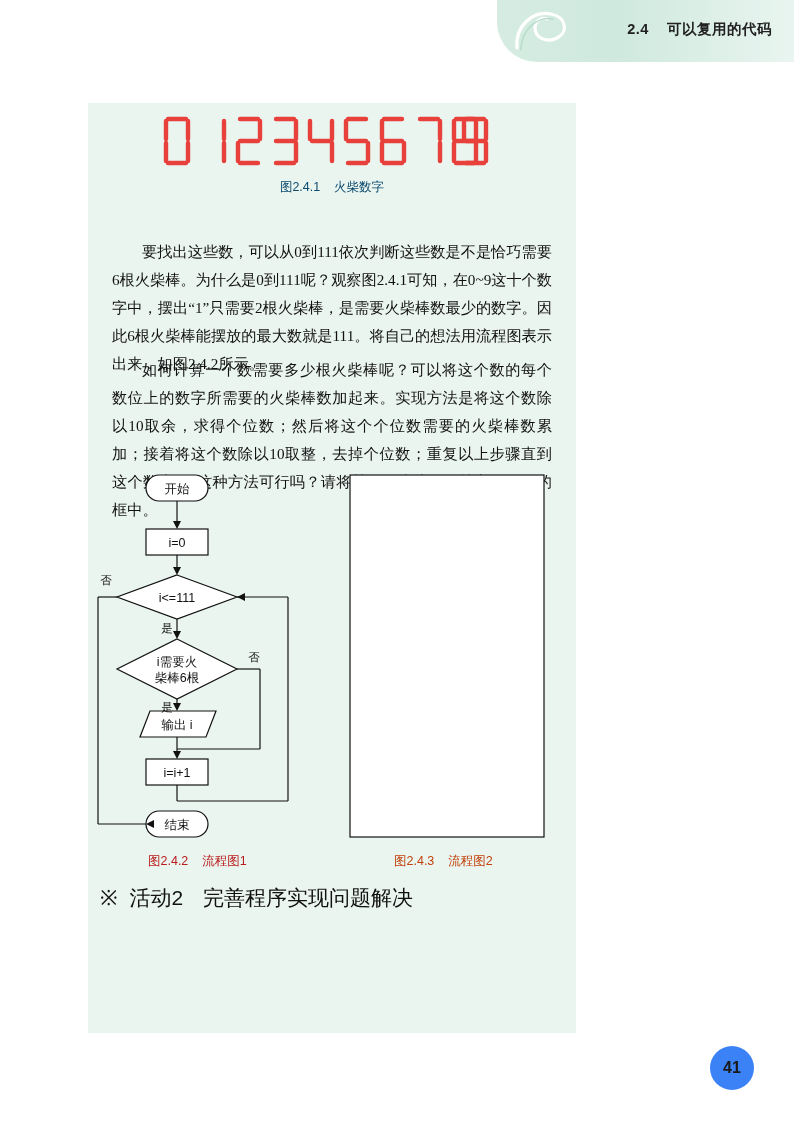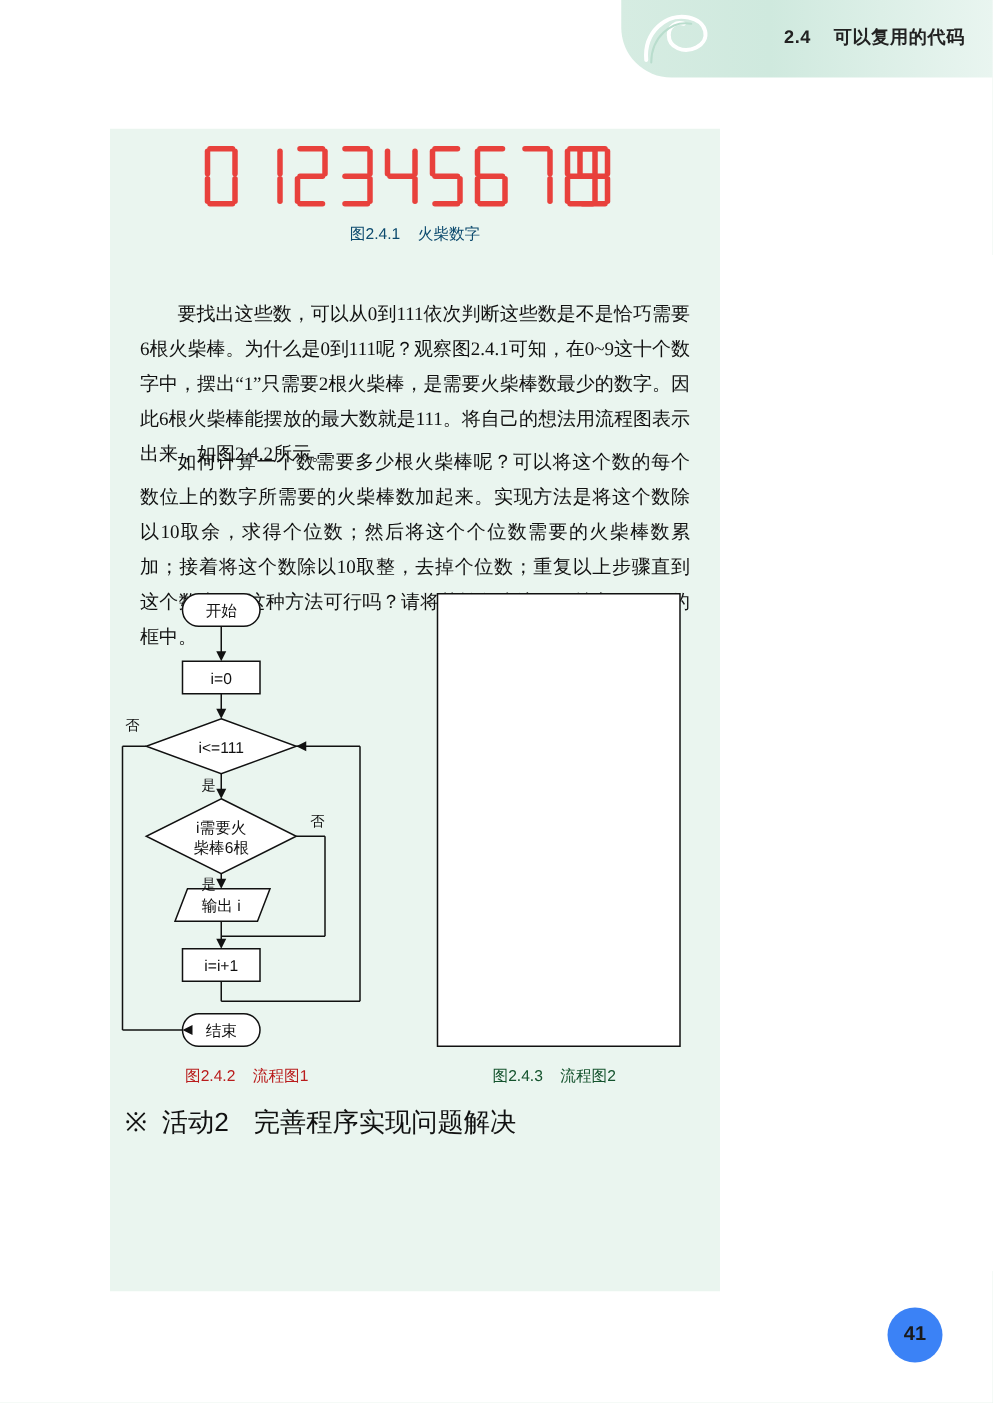--- a/index.html
+++ b/index.html
@@ -111,21 +111,21 @@
     left: 60px;
     font-size: 12.5px;
     font-family: "Liberation Sans", sans-serif;
     color: #b91c1c;
   }
   .figcap-right {
     position: absolute;
     left: 306px;
     font-size: 12.5px;
     font-family: "Liberation Sans", sans-serif;
-    color: #14532d;
+    color: #c2410c;
   }
 
   
   .activity {
     position: absolute;
     left: 12px;
     top: 780px;
     width: 460px;
     font-size: 21px;
     font-weight: normal;

